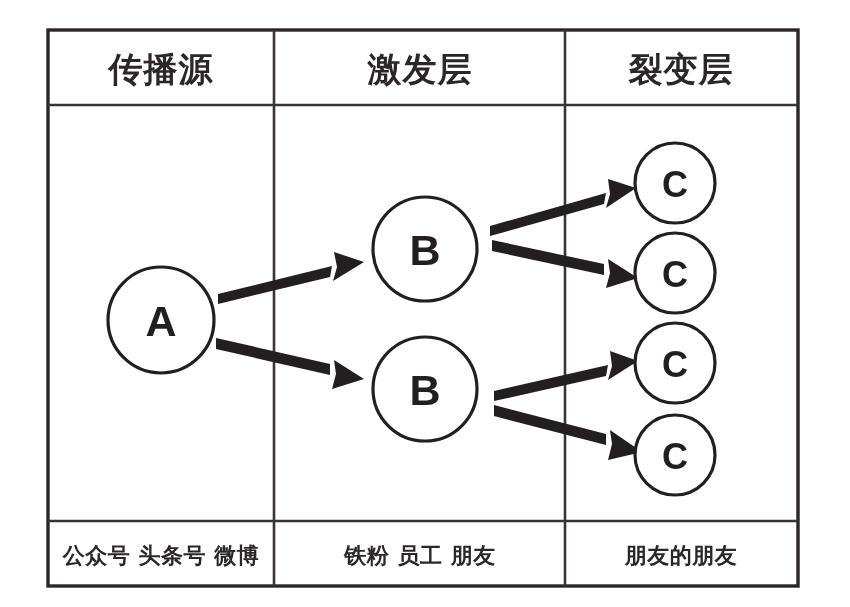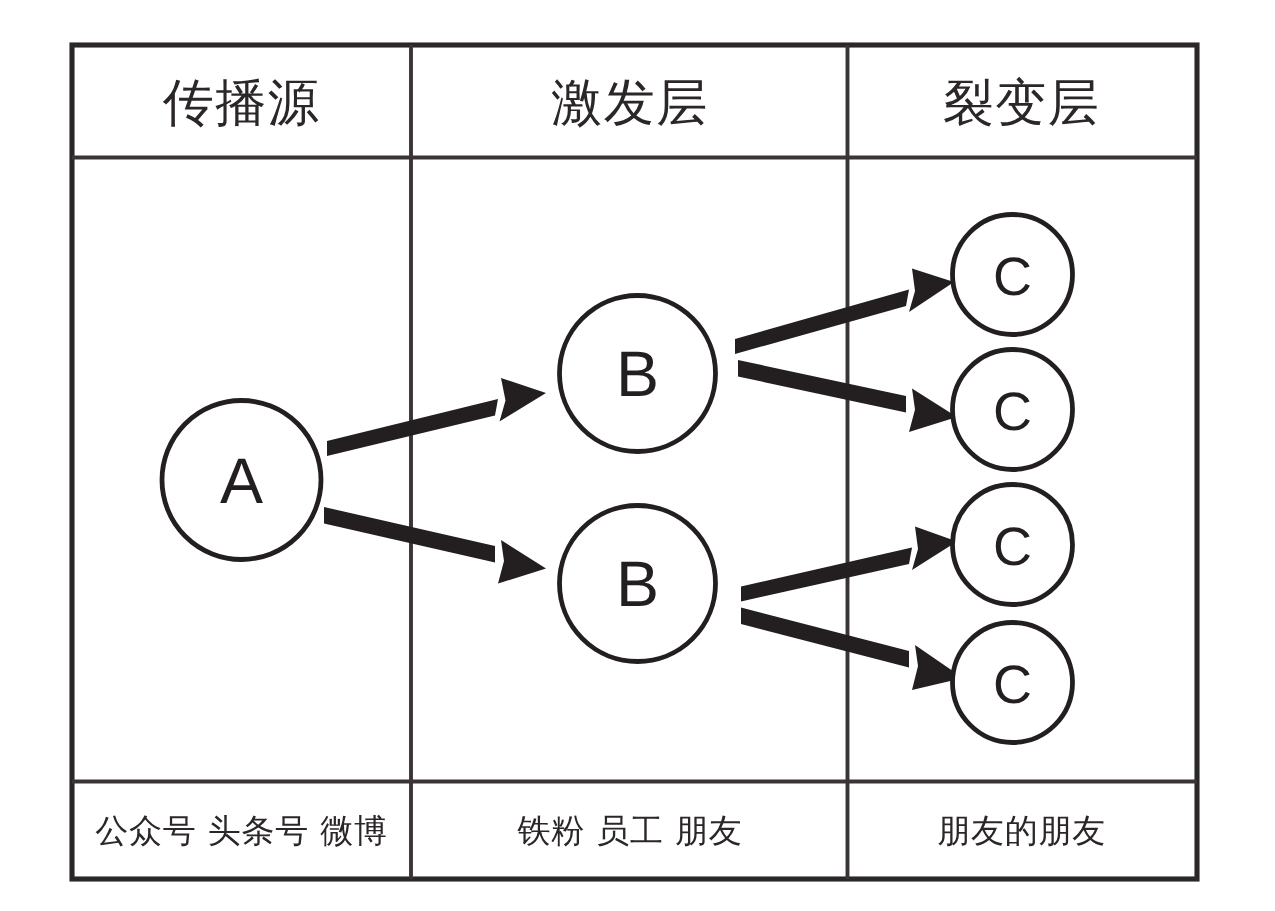--- a/index.html
+++ b/index.html
@@ -15,20 +15,21 @@
     color: #231f20;
     overflow: hidden;
     position: relative;
   }
   #stage {
     position: absolute;
     left: 0;
     top: 0;
     width: 850px;
     height: 607px;
+    font-weight: bold;
   }
   #diagram-svg {
     position: absolute;
     left: 0;
     top: 0;
     width: 850px;
     height: 607px;
     display: block;
   }
   .frame-line {

